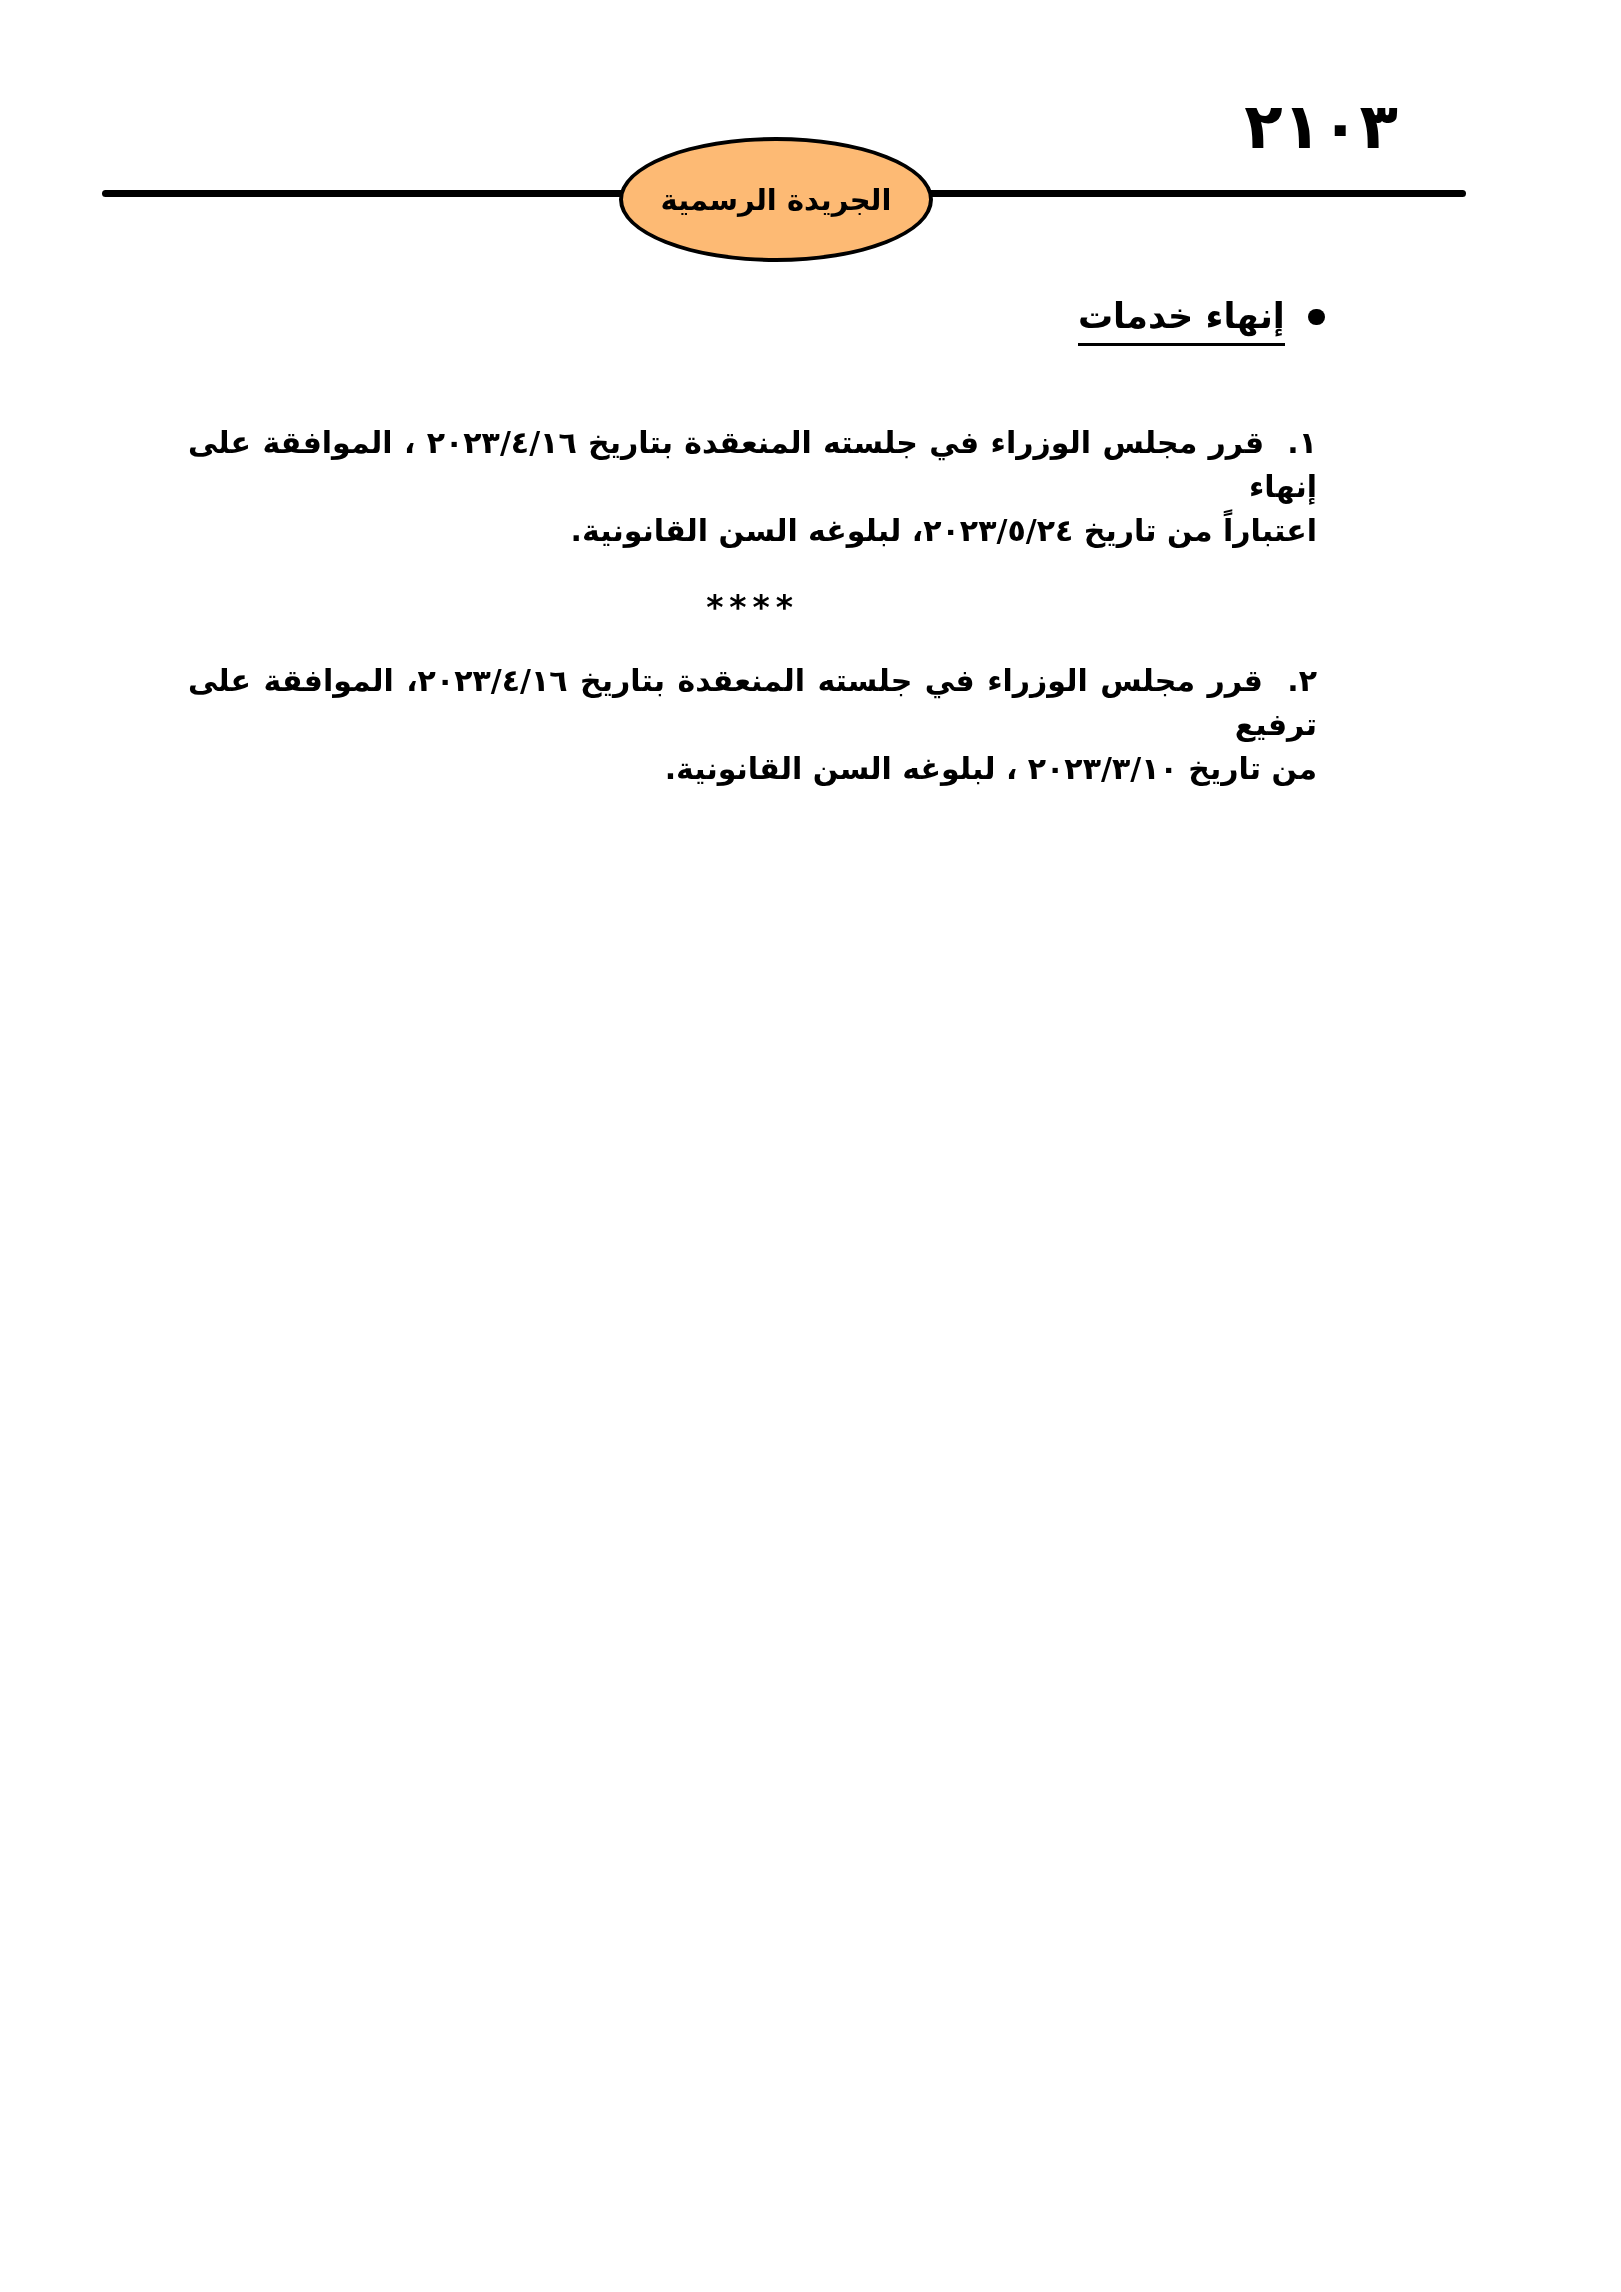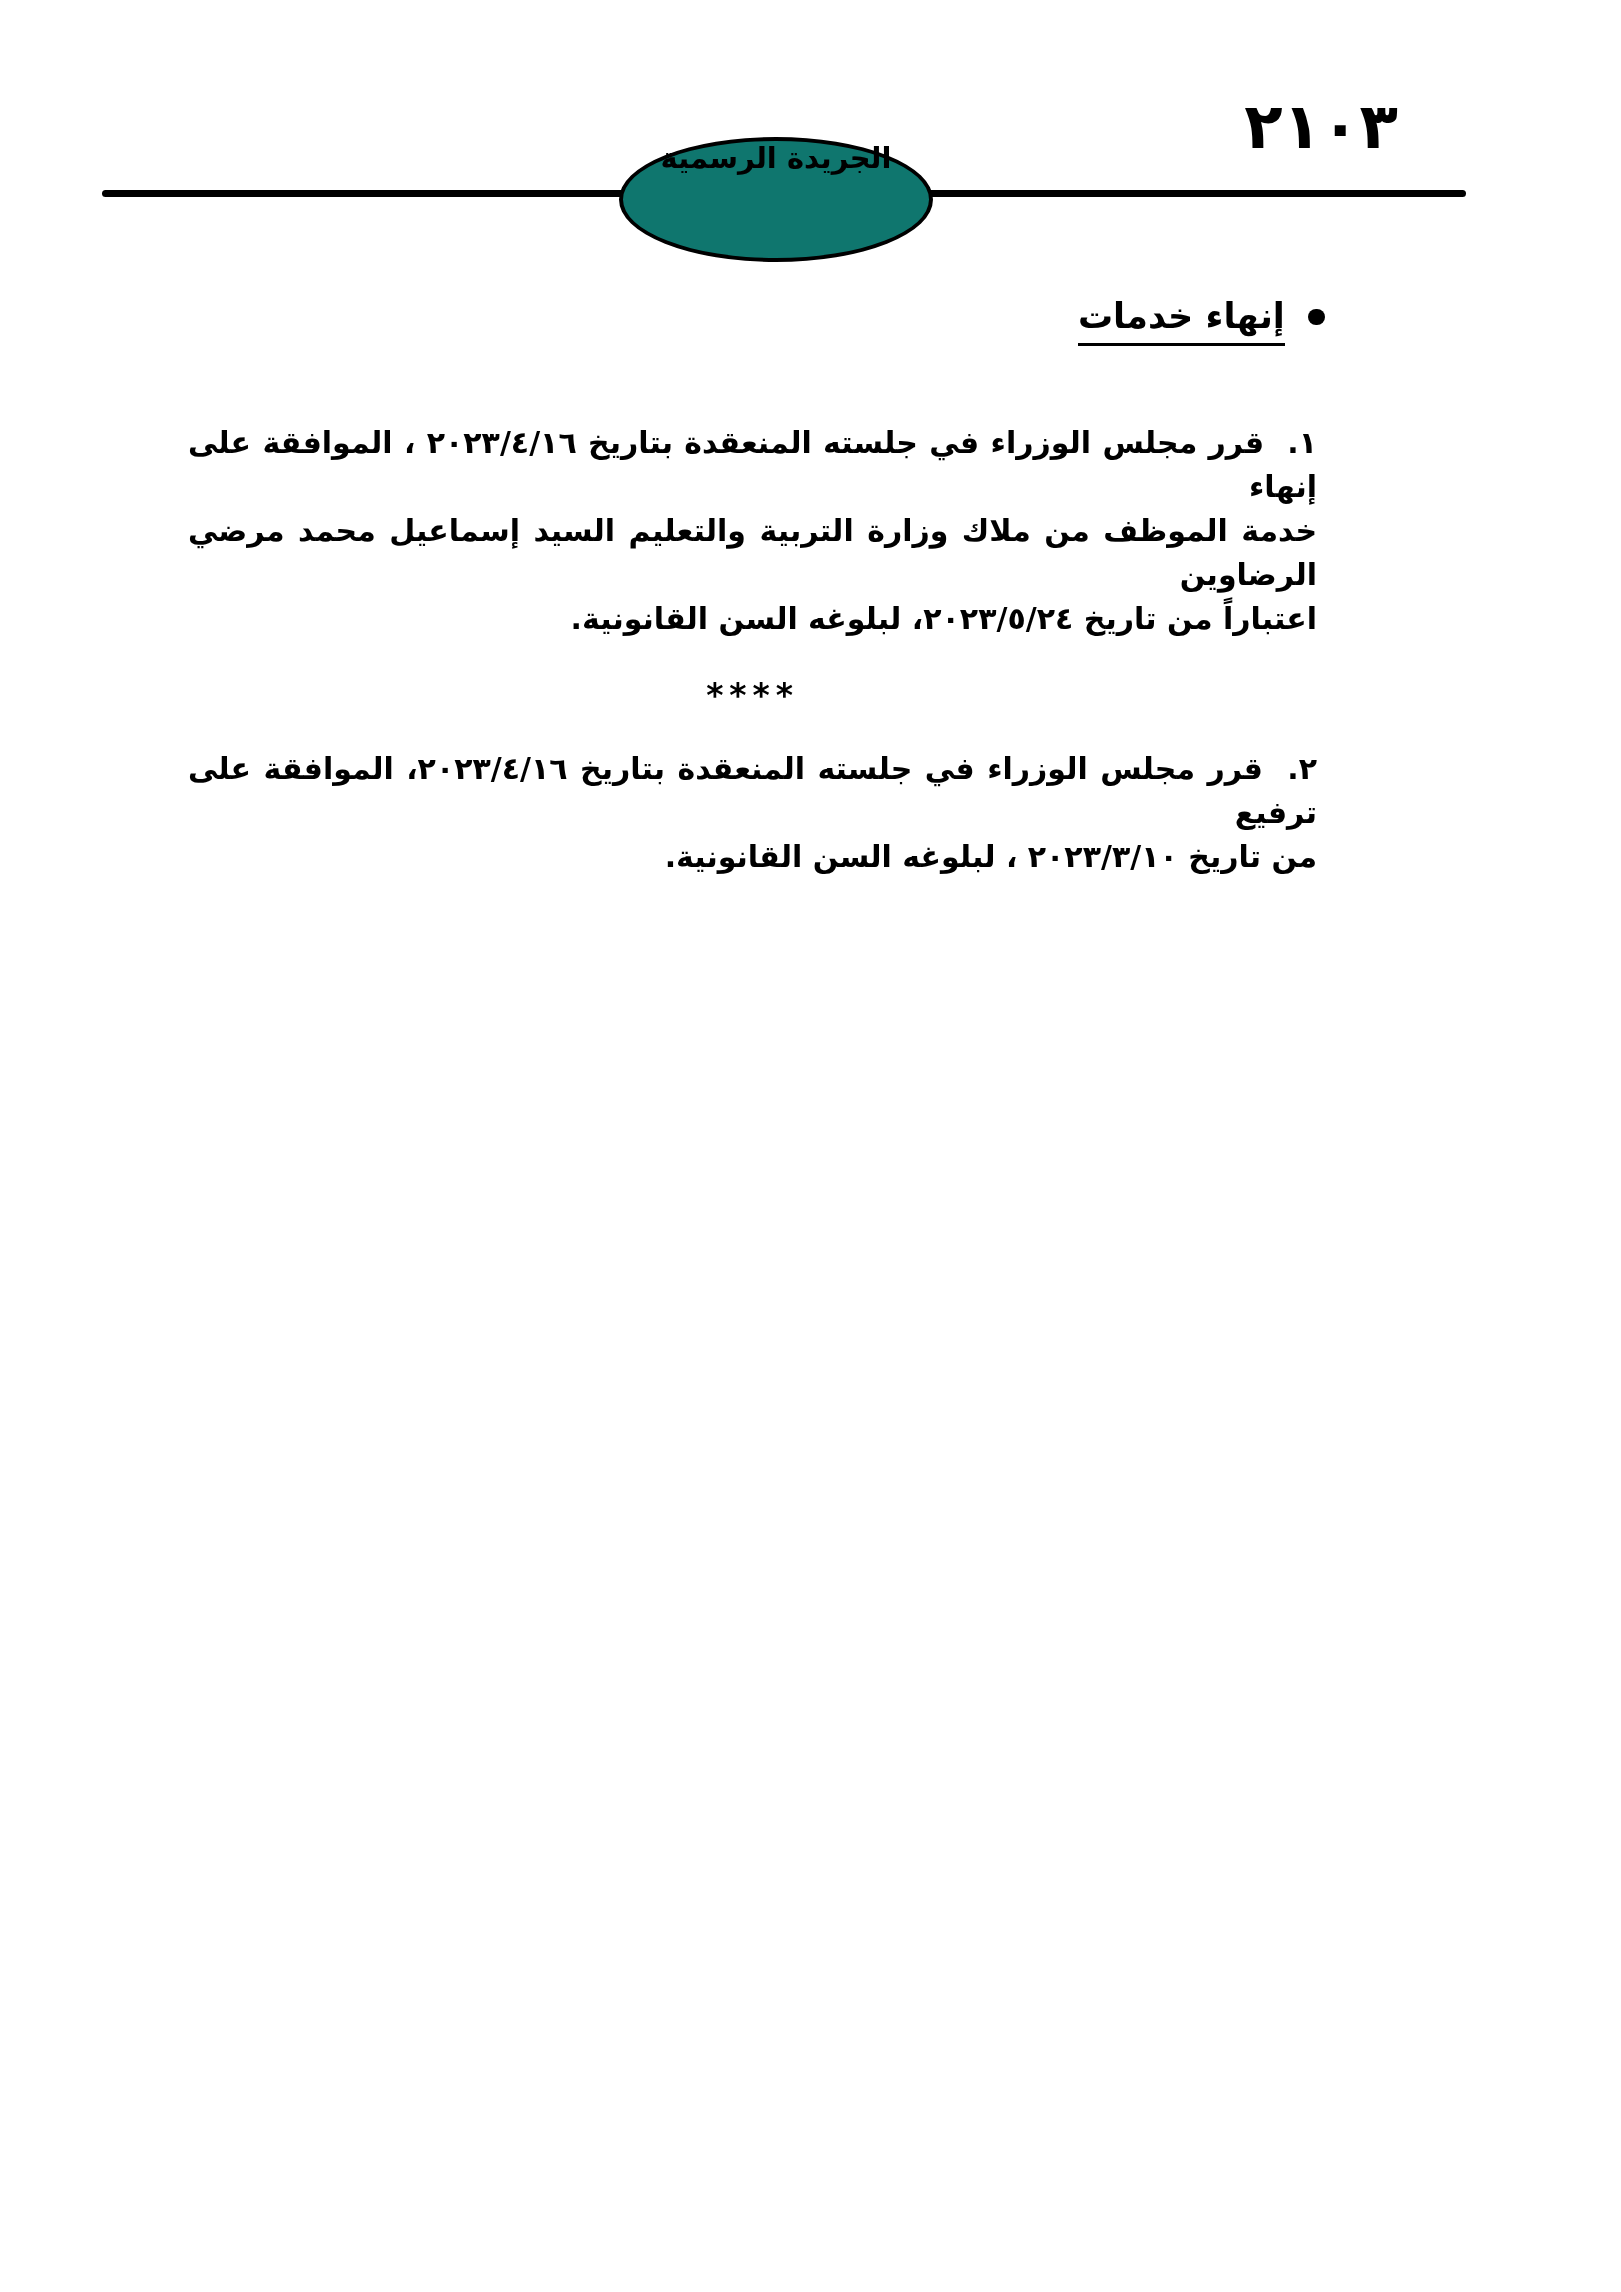--- a/index.html
+++ b/index.html
@@ -37,24 +37,25 @@
     background: #000000;
     border-radius: 3.9px;
     z-index: 1;
   }
   .header-oval {
     position: absolute;
     top: 137px;
     left: 619px;
     width: 314px;
     height: 125px;
-    background: #0f766e;
+    background: #fdba74;
     border: 4.9px solid #000000;
     border-radius: 50%;
     display: flex;
+    align-items: center;
     justify-content: center;
     z-index: 2;
   }
   .header-oval .oval-title {
     font-size: 29px;
     font-weight: bold;
     direction: rtl;
     white-space: nowrap;
   }
 
@@ -130,21 +131,20 @@
 
   <div class="section-heading">
     <span class="bullet"></span>
     <span class="heading-text">إنهاء خدمات</span>
   </div>
 
   <div class="items" lang="ar" dir="rtl">
 
     <div class="item">
       <div class="line"><span class="marker">١.</span> <span>قرر مجلس الوزراء في جلسته المنعقدة بتاريخ ٢٠٢٣/٤/١٦ ، الموافقة على إنهاء</span></div>
-      <div class="line">خدمة الموظف من ملاك وزارة التربية والتعليم السيد إسماعيل محمد مرضي الرضاوين</div>
       <div class="line last">اعتباراً من تاريخ ٢٠٢٣/٥/٢٤، لبلوغه السن القانونية.</div>
     </div>
 
     <div class="separator">****</div>
 
     <div class="item">
       <div class="line"><span class="marker">٢.</span> <span>قرر مجلس الوزراء في جلسته المنعقدة بتاريخ ٢٠٢٣/٤/١٦، الموافقة على ترفيع</span></div>
       <div class="line last">من تاريخ ٢٠٢٣/٣/١٠ ، لبلوغه السن القانونية.</div>
     </div>
 

